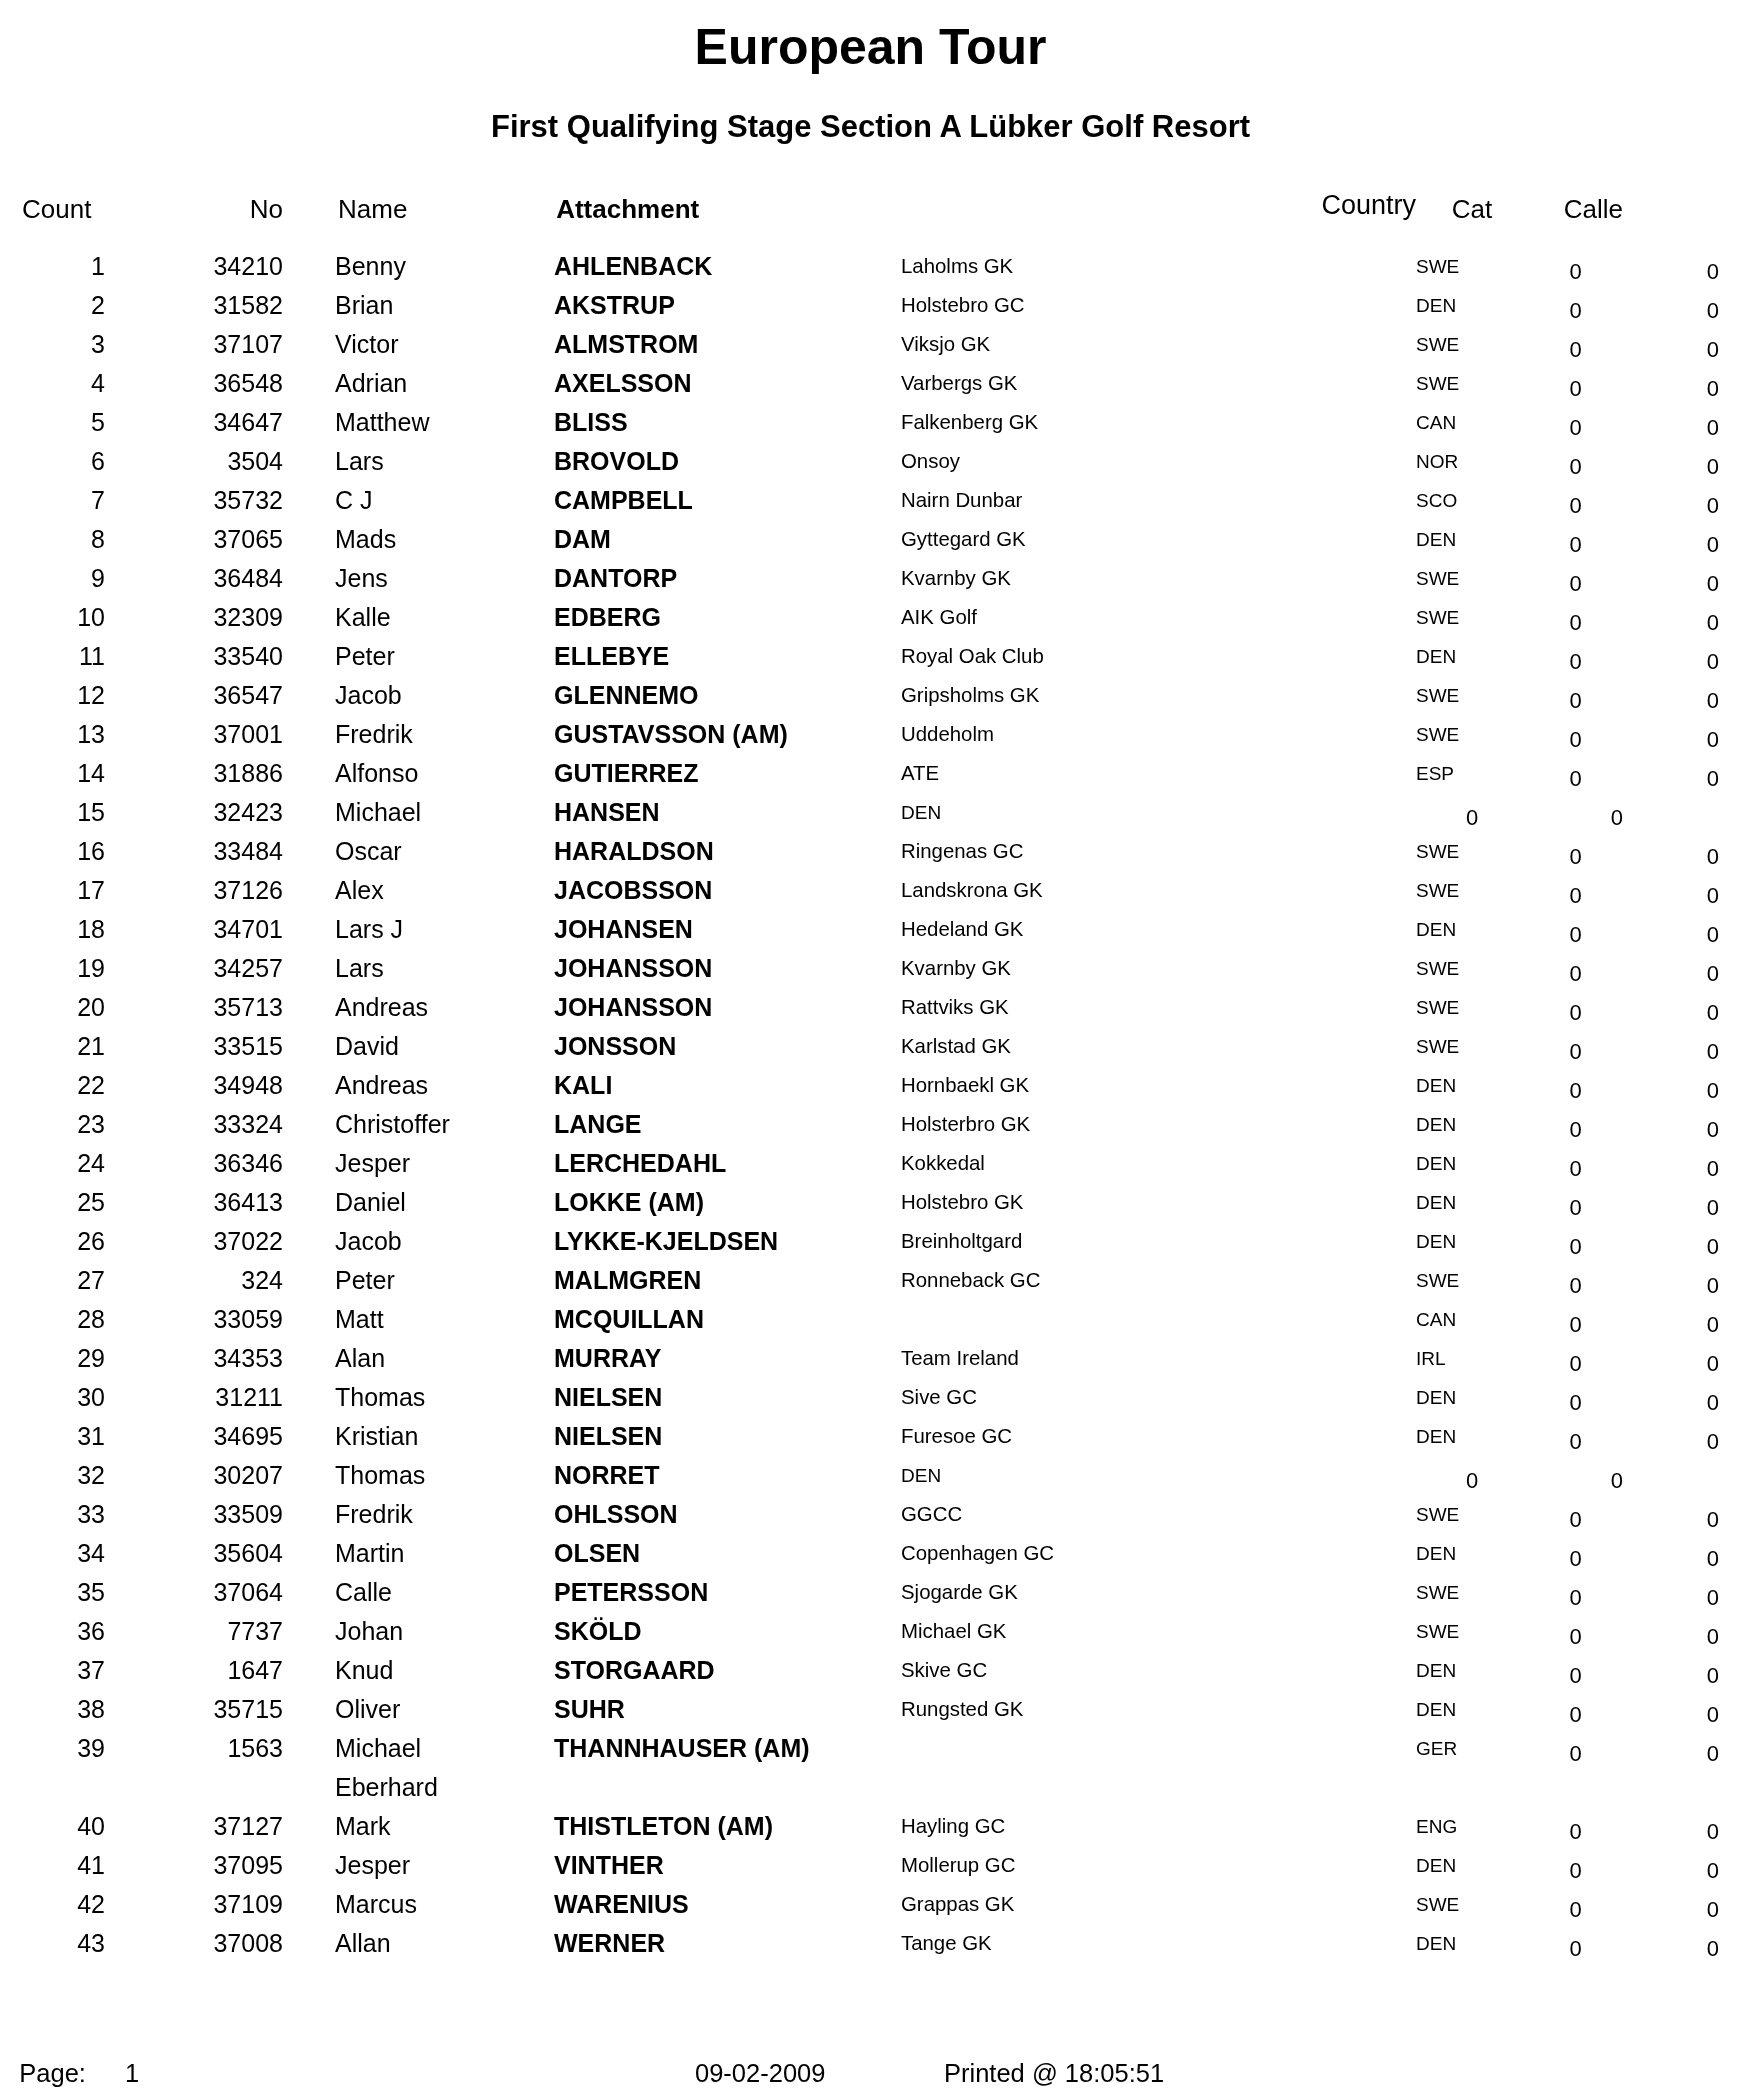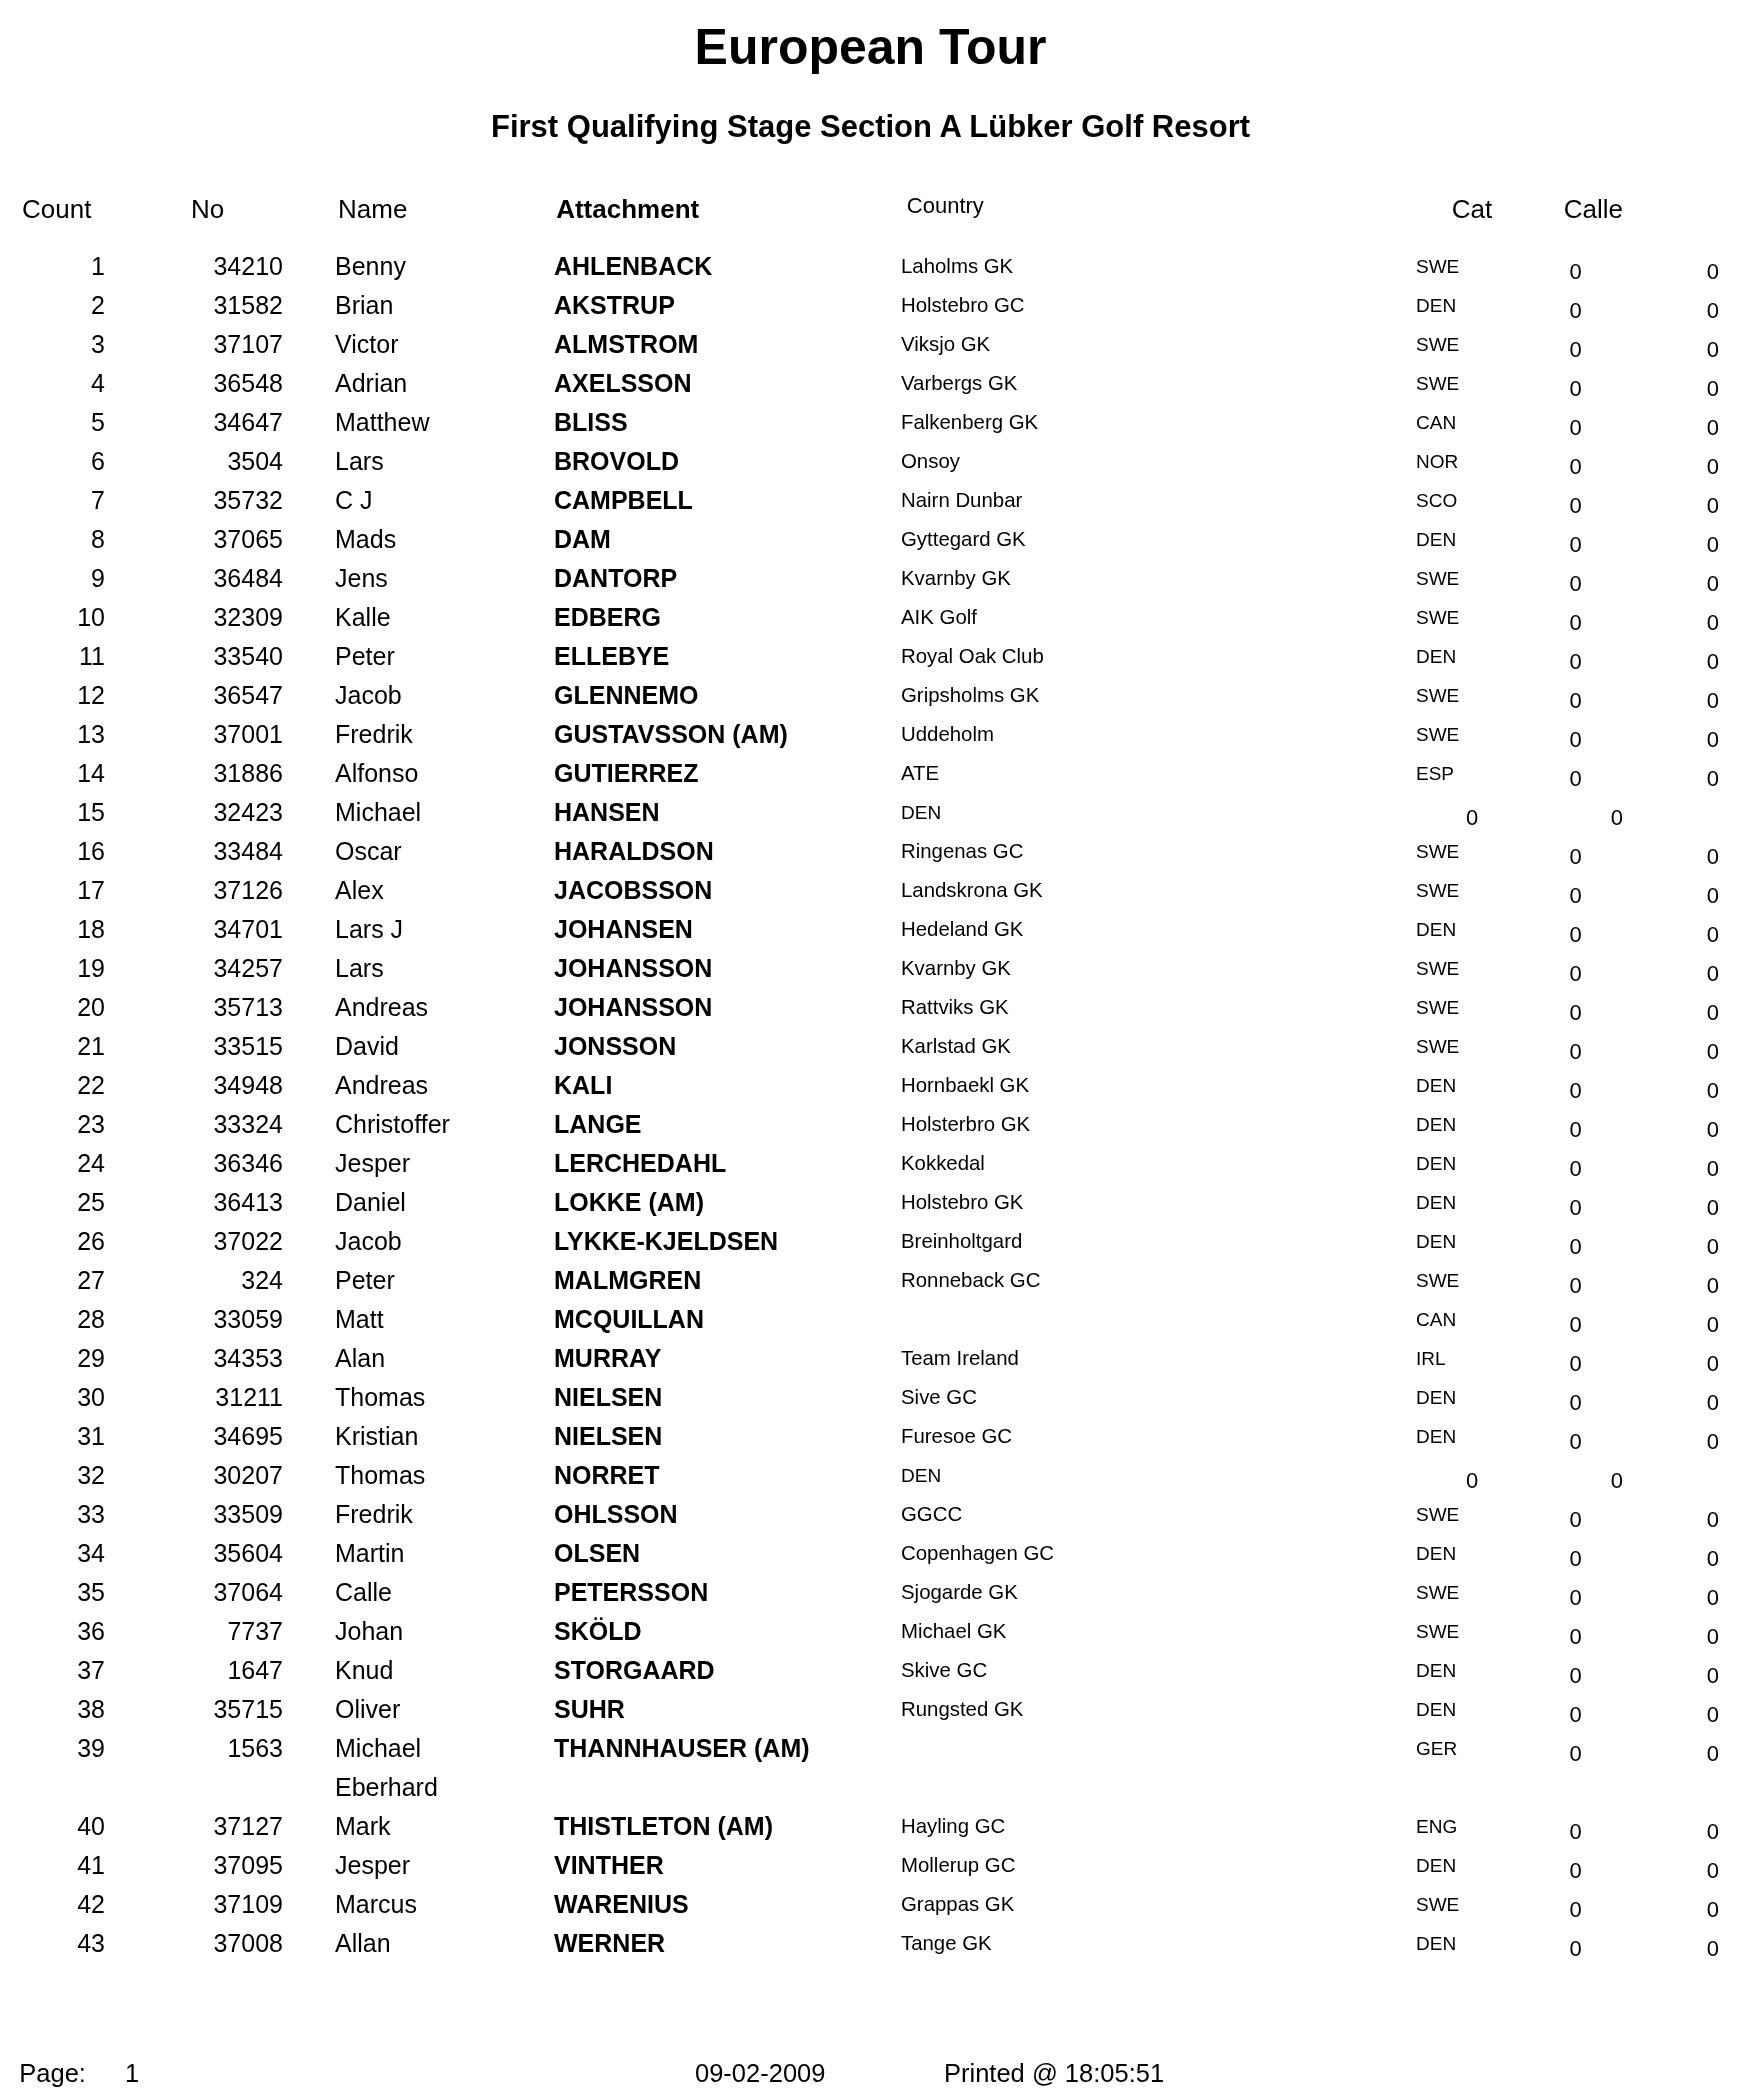--- a/index.html
+++ b/index.html
@@ -40,24 +40,24 @@
     width: 1697px;
   }
   .header-row {
     position: absolute;
     top: 194px;
     left: 22px;
     line-height: 31px;
     font-size: 26px;
   }
   .h-cell { white-space: nowrap; }
-  .h-no { padding-left: 86px; }
+  .h-no { padding-left: 86px; text-align: right; }
   .h-name { padding-left: 55px; }
   .h-attach { padding-left: 2.2px; font-weight: bold; }
-  .h-country { padding-left: 5.8px; font-size: 22px; position: relative; top: -3.6px; }
+  .h-country { padding-left: 5.8px; font-size: 27px; position: relative; top: -3.6px; text-align: right; }
   .h-cat { text-align: center; }
   .h-rank { text-align: right; }
   .rows {
     position: absolute;
     top: 247px;
     left: 22px;
   }
   .row { min-height: 39px; }
   .cell {
     line-height: 39px;

